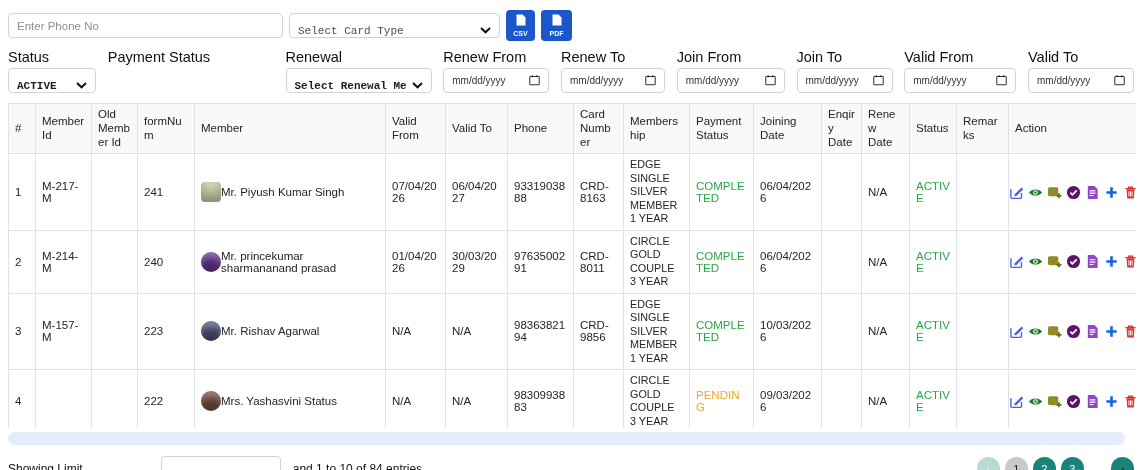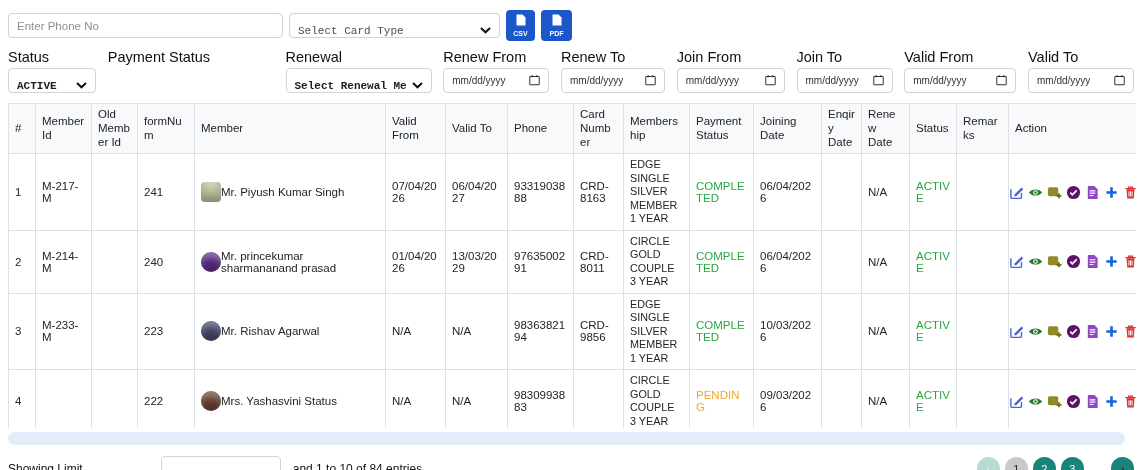--- a/index.html
+++ b/index.html
@@ -302,21 +302,21 @@
       <td>M-214-M</td>
       <td></td>
       <td>240</td>
       <td class="member-cell">
         <div class="member-inner">
           <span class="avatar" style="background: rgb(91, 45, 131);"></span>
           <span>Mr. princekumar sharmananand prasad</span>
         </div>
       </td>
       <td>01/04/2026</td>
-      <td>13/03/2029</td>
+      <td>30/03/2029</td>
       <td>9763500291</td>
       <td>CRD-8011</td>
       <td class="membership">CIRCLE GOLD COUPLE 3 YEAR</td>
       <td class="pay green">COMPLETED</td>
       <td>06/04/2026</td>
       <td></td>
       <td>N/A</td>
       <td class="st-active">ACTIVE</td>
       <td></td>
       <td class="actions-cell">
@@ -363,21 +363,21 @@
                     <path d="M3.8 4.5 l.7 10 h7 l.7-10z" fill="#e03131"></path>
                     <path d="M6.3 6.8v5.4M8 6.8v5.4M9.7 6.8v5.4" stroke="#fff" stroke-width="1"></path>
                   </svg>
                 </span>
         </div>
       </td>
     </tr>
 
     <tr>
       <td>3</td>
-      <td>M-233-M</td>
+      <td>M-157-M</td>
       <td></td>
       <td>223</td>
       <td class="member-cell">
         <div class="member-inner">
           <span class="avatar" style="background: rgb(68, 73, 107);"></span>
           <span>Mr. Rishav  Agarwal</span>
         </div>
       </td>
       <td>N/A</td>
       <td>N/A</td>

